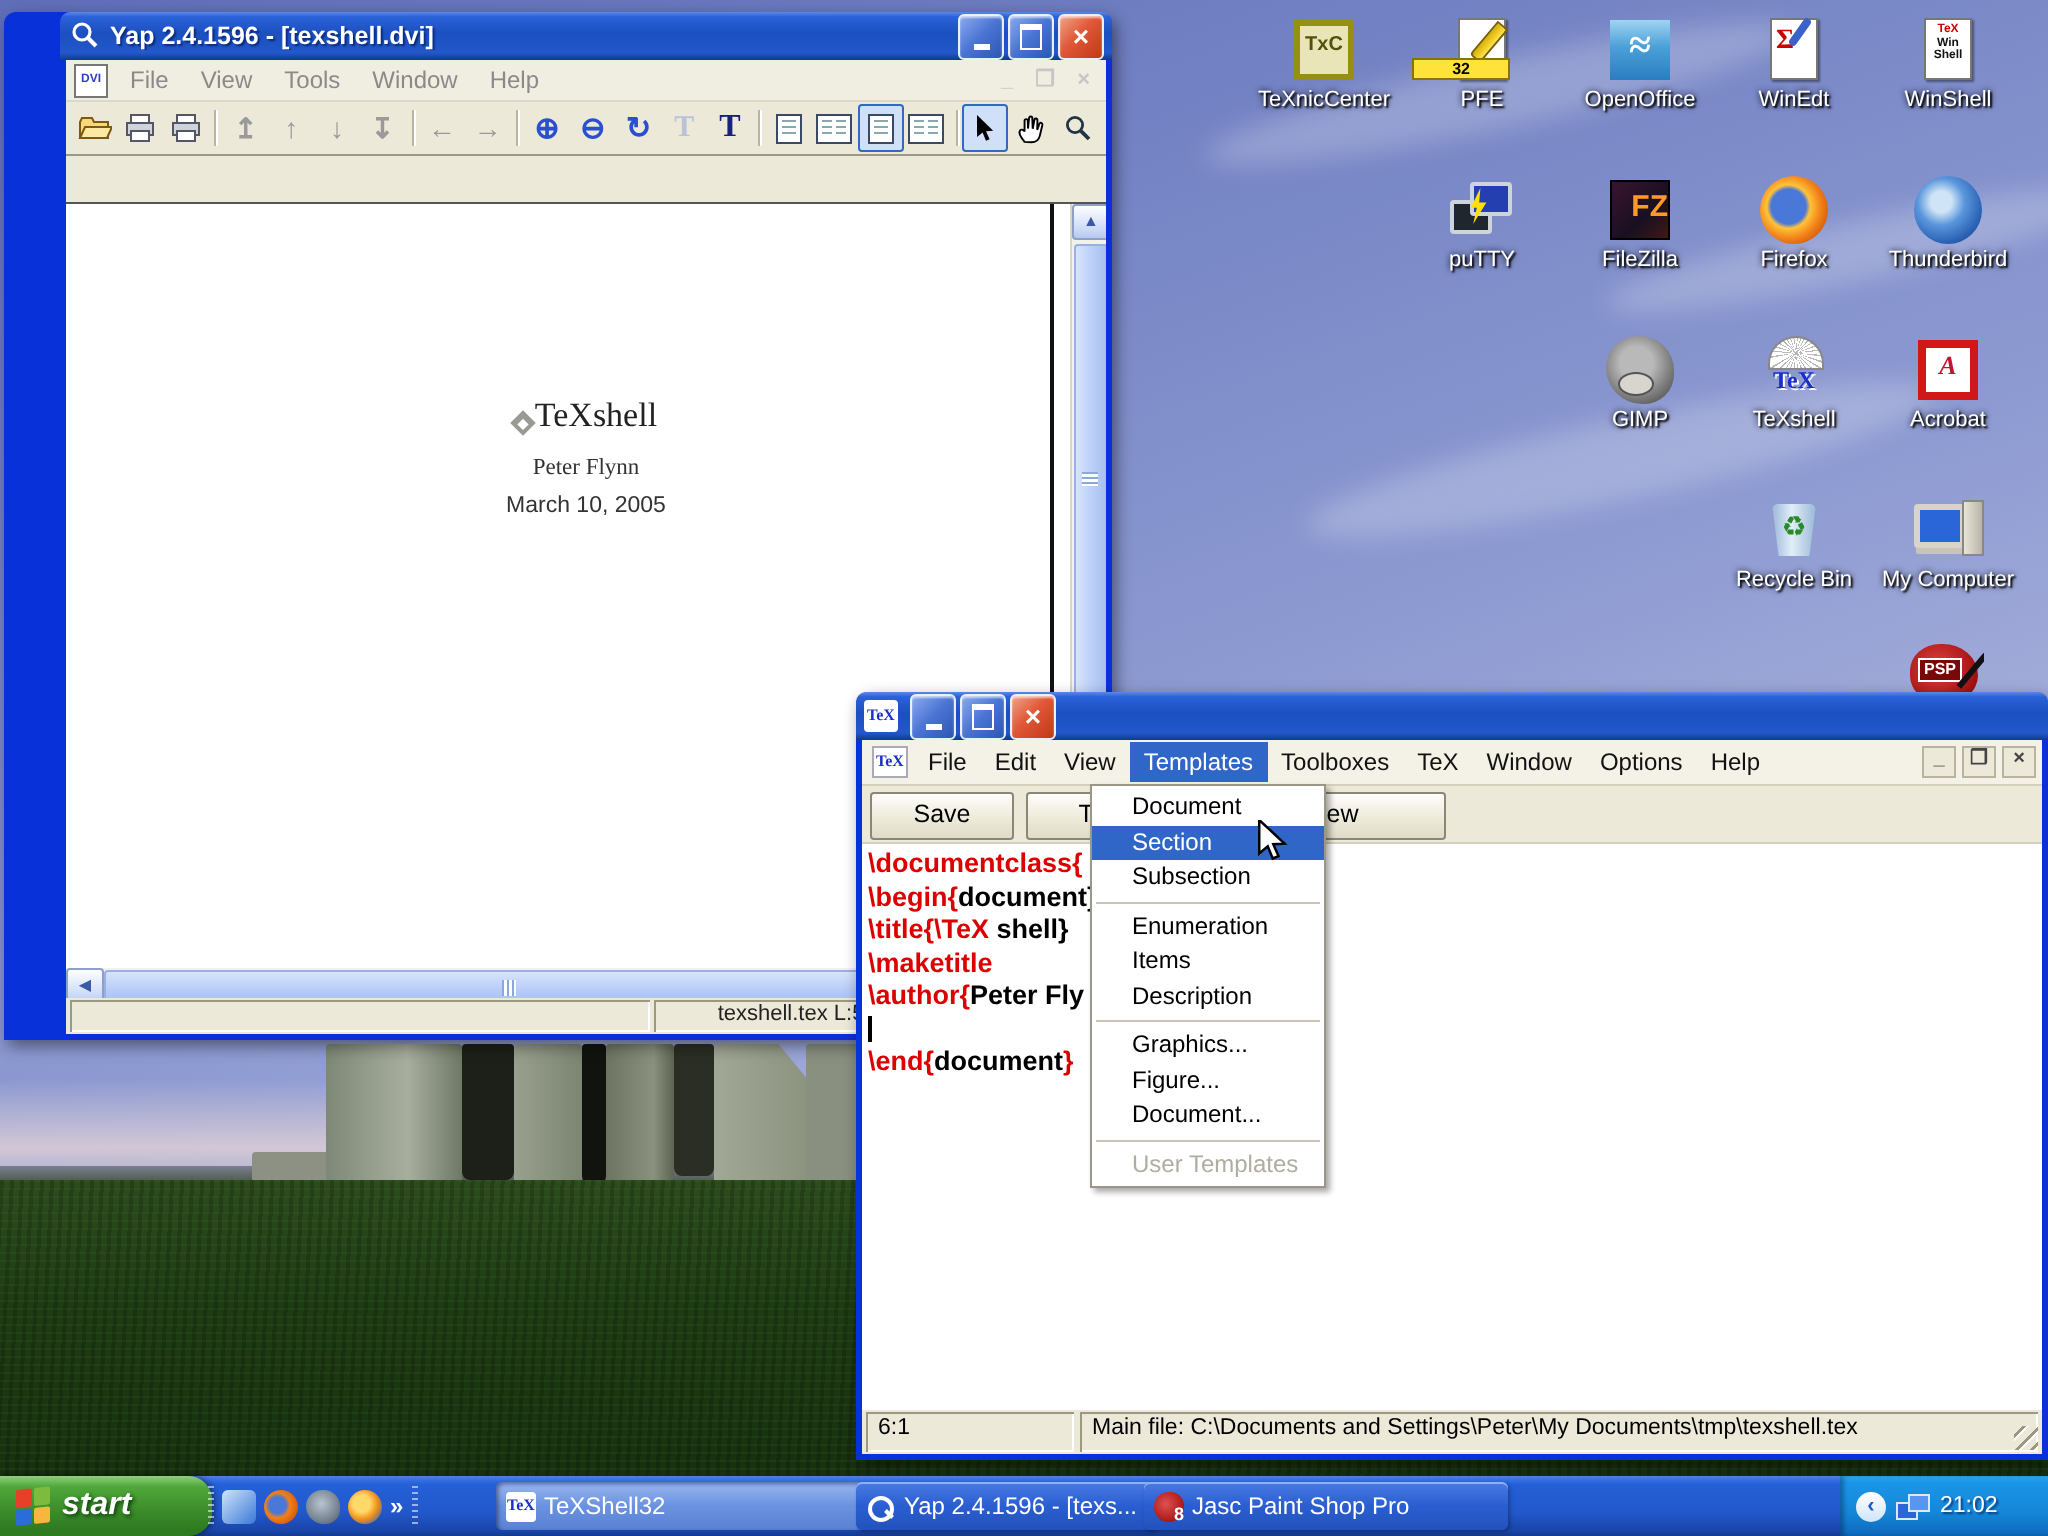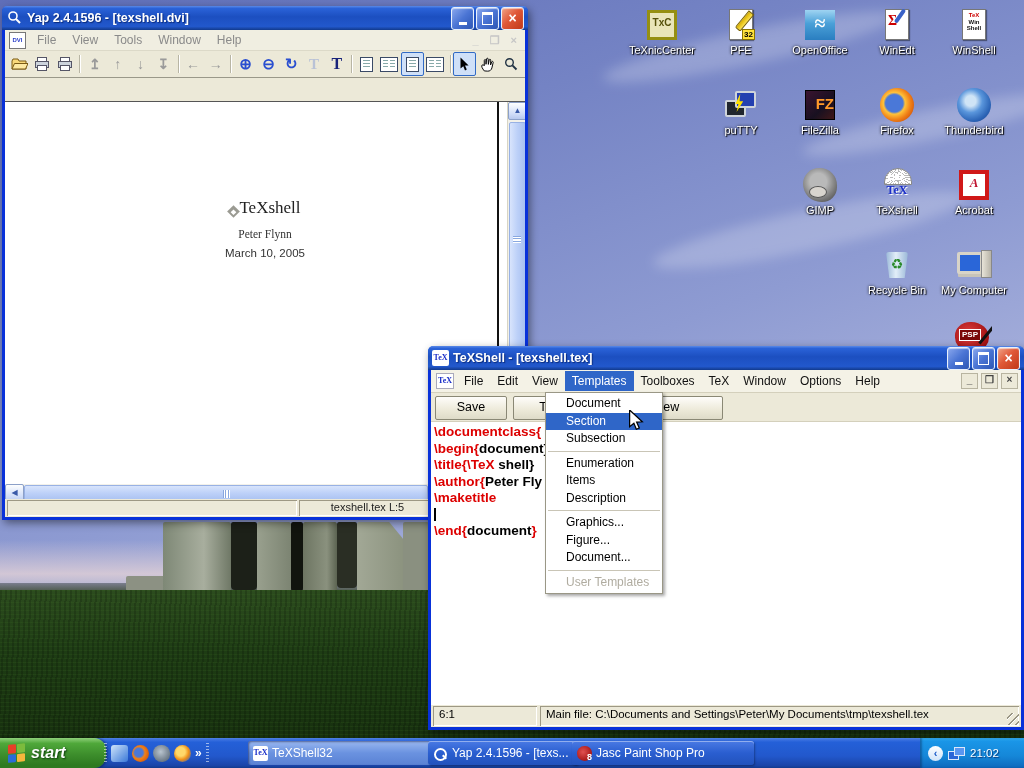--- a/index.html
+++ b/index.html
@@ -20,21 +20,21 @@
   .stone{position:absolute;top:522px;z-index:1;border-radius:2px 2px 4px 4px;}
 
   
   .dicon{position:absolute;width:72px;text-align:center;z-index:3;cursor:default;}
   .dicon-img{position:relative;width:34px;height:34px;margin:0 auto 2px;}
   .dicon-label{color:#fff;font-size:11px;text-shadow:1px 1px 1px #000,0 0 3px #000;line-height:12px;}
   .dicon-img i{position:absolute;display:block;font-style:normal;}
   .x-page{left:5px;top:1px;width:22px;height:29px;background:#fff;border:1px solid #777;box-shadow:1px 1px 1px rgba(0,0,0,.4);}
   .ic-texniccenter .x-txc{inset:2px;background:#e9e5b9;border:3px solid #958f12;color:#55500a;font:bold 10px/20px "Liberation Sans",sans-serif;text-align:center;}
   .x-pencil{left:17px;top:2px;width:5px;height:20px;background:linear-gradient(90deg,#d8b000,#ffe34a);border:1px solid #7a6200;transform:rotate(40deg);border-radius:0 0 2px 2px;}
-  .x-32{right:3px;bottom:2px;background:#ffe23a;border:1px solid #8a7400;color:#000;font:bold 8px/9px "Liberation Sans",sans-serif;padding:0 1px;}
+  .x-32{right:3px;bottom:2px;background:#ffe23a;border:1px solid #8a7400;color:#000;font:bold 8px/9px "Liberation Sans",sans-serif;padding:0 19px;}
   .ic-openoffice .x-oo{inset:2px;background:linear-gradient(180deg,#9fd4f2 0%,#4aa0d8 45%,#2a7ec0 100%);color:#fff;font:bold 20px/26px "Liberation Serif",serif;text-align:center;}
   .x-sigma{left:8px;top:6px;color:#c00;font:bold 14px/14px "Liberation Serif",serif;}
   .x-pen2{left:18px;top:0px;width:4px;height:16px;background:#3a62c8;transform:rotate(35deg);border-radius:2px;}
   .x-ws{left:6px;top:4px;width:22px;color:#111;font:bold 6px/6.5px "Liberation Sans",sans-serif;text-align:center;}
   .x-ws b{color:#c00;display:block;}
   .x-scr{width:17px;height:13px;background:#20262e;border:2px solid #cfd4da;border-radius:2px;}
   .x-scr.s1{left:1px;top:12px;}
   .x-scr.s2{left:11px;top:3px;background:#2440b0;}
   .x-bolt{left:9px;top:6px;width:12px;height:18px;background:#ffe000;clip-path:polygon(60% 0,20% 55%,45% 55%,30% 100%,85% 40%,55% 40%);}
   .ic-filezilla .x-fz{inset:2px;background:linear-gradient(135deg,#3a1430,#181020 60%,#401818);color:#ff9a2a;font:bold 15px/26px "Liberation Sans",sans-serif;text-align:right;border:1px solid #000;}
@@ -63,21 +63,21 @@
   .tbtn{width:21px;height:21px;margin-left:2px;border-radius:3px;border:1px solid #e8f0fc;display:flex;align-items:center;justify-content:center;
         background:linear-gradient(135deg,#8aa8ee 0%,#4a74d4 50%,#2c56b4 100%);box-shadow:inset 0 1px 1px rgba(255,255,255,.6);}
   .tbtn.close{background:linear-gradient(135deg,#f0a488,#e05838 45%,#c03818);}
   .g-min{width:8px;height:3px;background:#fff;margin-top:10px;}
   .g-max{width:9px;height:9px;border:1px solid #fff;border-top:3px solid #fff;}
   .g-x{color:#fff;font:bold 14px/14px "Liberation Sans",sans-serif;}
   .winicon{width:17px;height:16px;margin-right:4px;position:relative;}
   .win-body{background:#ece9d8;position:relative;overflow:hidden;}
 
   
-  #yap{left:2px;top:6px;width:526px;height:514px;z-index:10;}
+  #yap{left:2px;top:6px;width:526px;height:514px;z-index:10;padding-left:28px;}
   #yap .win-body{margin:0 3px 3px;height:487px;}
   .yap-menubar{height:20px;background:#f0eee1;display:flex;align-items:center;font-size:12px;color:#8a8a8a;padding:0 4px;position:relative;border-bottom:1px solid #dcd9c8;}
   .yap-menubar span.mi{padding:0 8px;}
   .dvi-ico{width:15px;height:15px;background:#fff;border:1px solid #777;color:#2a3ec8;font:bold 6px/15px "Liberation Sans",sans-serif;text-align:center;margin-right:3px;}
   .ghost-ctl{position:absolute;right:4px;color:#c6c6c6;font:bold 11px/11px "Liberation Sans",sans-serif;letter-spacing:4px;}
   .yap-toolbar{height:26px;background:#ece9d8;display:flex;align-items:center;padding:0 3px;border-bottom:1px solid #9a9889;}
   .tb-btn{width:23px;height:22px;display:flex;align-items:center;justify-content:center;font-size:14px;border:1px solid transparent;border-radius:2px;}
   .tb-btn.pressed{border:1px solid #316ac5;background:#cfe0f8;}
   .tb-sep{width:1px;height:18px;background:#b8b5a4;margin:0 3px;box-shadow:1px 0 0 #fff;}
   .tg-gray{color:#9a9a9a;font-weight:bold;}
@@ -414,21 +414,20 @@
         <span class="spanel" style="flex:1;"></span>
       </div>
     </div>
   </div>
 
   <div class="win" id="txs">
     <div class="tbar">
       <span class="winicon">
         <span style="position:absolute;inset:0;background:#fff;border-radius:2px;color:#1a2ec8;font:bold 8px/15px 'Liberation Serif',serif;text-align:center;">TeX</span>
       </span>
-      <span class="ttl">TeXShell - [texshell.tex]</span>
       <span class="tbtn">
           <i class="g-min"></i>
         </span>
       <span class="tbtn">
           <i class="g-max"></i>
         </span>
       <span class="tbtn close">
           <i class="g-x">×</i>
         </span>
     </div>
@@ -444,22 +443,22 @@
       </div>
       <div class="txs-toolbar" id="txs-toolbar">
           <span class="txs-btn" style="left: 4px; width: 70px; line-height: 20px;">Save</span>
           <span class="txs-btn" style="left: 82px; width: 72px; line-height: 20px;">TeX</span>
           <span class="txs-btn" style="left: 160px; width: 130px; line-height: 20px;">Preview</span>
         </div>
       <div class="editor" id="editor">
           <div class="ed-line"><span class="cmd">\documentclass{</span></div>
           <div class="ed-line"><span class="cmd">\begin{</span><span class="txt">document}</span></div>
           <div class="ed-line"><span class="cmd">\title{\TeX</span><span class="txt"> shell}</span></div>
+          <div class="ed-line"><span class="cmd">\maketitle</span></div>
           <div class="ed-line"><span class="cmd">\author{</span><span class="txt">Peter Fly</span></div>
-          <div class="ed-line"><span class="cmd">\maketitle</span></div>
           <div class="ed-line"><span class="caret"></span></div>
           <div class="ed-line"><span class="cmd">\end{</span><span class="txt">document</span><span class="cmd">}</span></div>
         </div>
       <div class="txs-status">
         <span class="spanel" style="width:92px;">6:1</span>
         <span class="spanel" style="flex:1;">Main file: C:\Documents and Settings\Peter\My Documents\tmp\texshell.tex</span>
         <i class="rgrip"></i>
       </div>
     </div>
   </div>

